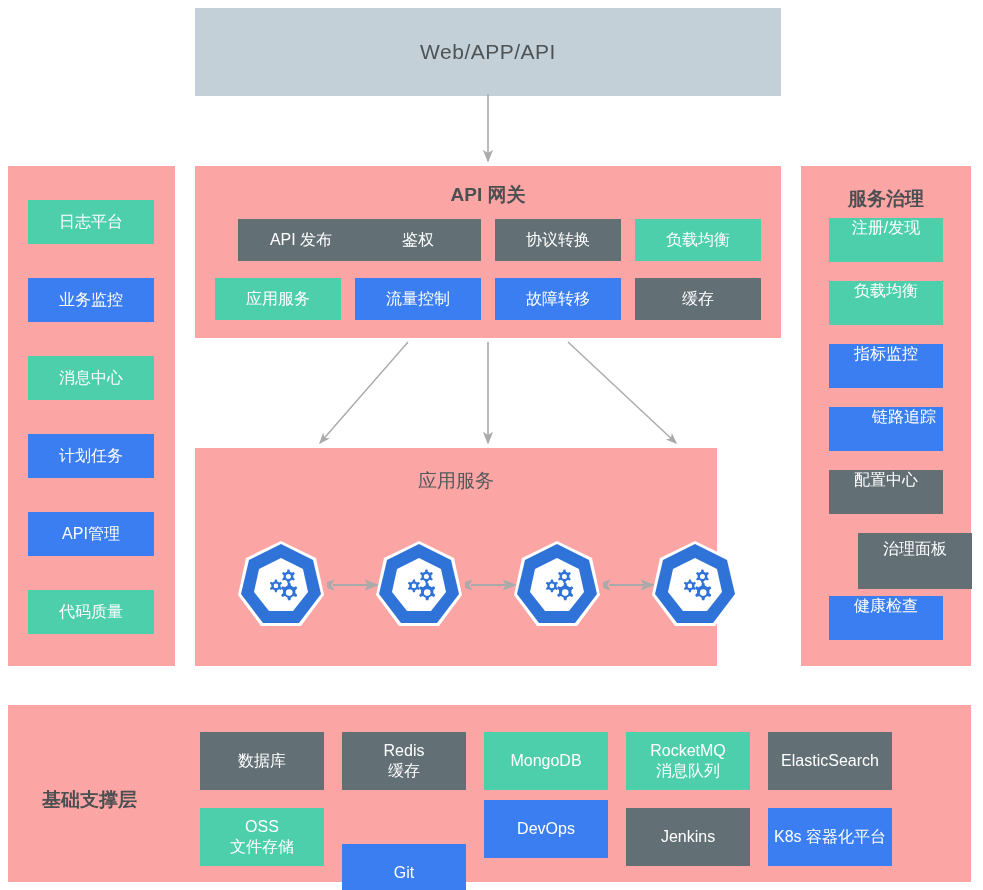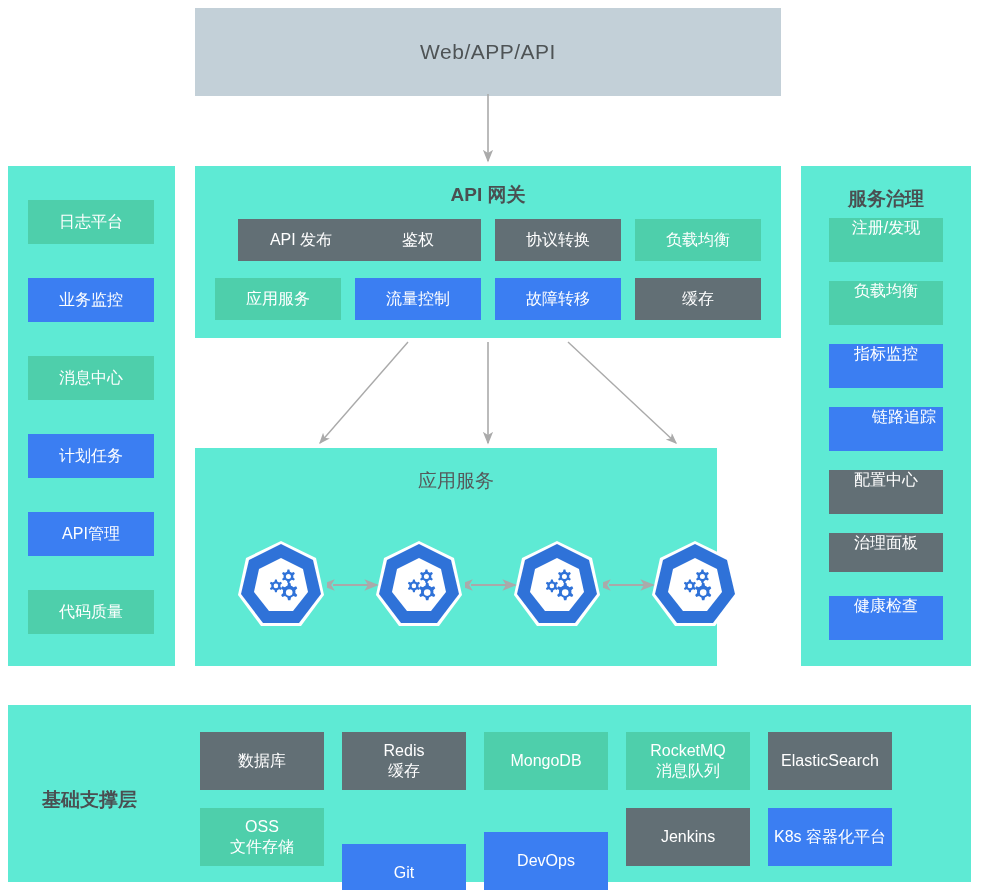--- a/index.html
+++ b/index.html
@@ -33,21 +33,21 @@
   }
   #top-banner .banner-label {
     font-size: 21px;
     color: #4e5355;
     letter-spacing: .5px;
   }
 
   
   .panel {
     position: absolute;
-    background: #5eead4;
+    background: #fca5a5;
   }
   #panel-left   { left: 8px;   top: 166px; width: 167px; height: 500px; }
   #panel-gateway{ left: 195px; top: 166px; width: 586px; height: 172px; }
   #panel-apps   { left: 195px; top: 448px; width: 522px; height: 218px; }
   #panel-right  { left: 801px; top: 166px; width: 170px; height: 500px; }
   #panel-infra  { left: 8px;   top: 705px; width: 963px; height: 177px; }
 
   .panel-title {
     position: absolute;
     width: 100%;
@@ -181,30 +181,30 @@
       <div class="chip green gw-chip" style="left: 635px; top: 219px;"><span>负载均衡</span></div>
       <div class="chip green gw-chip" style="left: 215px; top: 278px;"><span>应用服务</span></div>
       <div class="chip blue gw-chip" style="left: 355px; top: 278px;"><span>流量控制</span></div>
       <div class="chip blue gw-chip" style="left: 495px; top: 278px;"><span>故障转移</span></div>
       <div class="chip gray gw-chip" style="left: 635px; top: 278px;"><span>缓存</span></div>
       <div class="chip green side-chip" style="left: 829px; top: 218px; width: 114px; height: 44px;"><span style="left: 829px; width: 114px; height: 44px;">注册/发现</span></div>
       <div class="chip green side-chip" style="left: 829px; top: 281px; width: 114px; height: 44px;"><span style="left: 829px; width: 114px; height: 44px;">负载均衡</span></div>
       <div class="chip blue side-chip" style="left: 829px; top: 344px; width: 114px; height: 44px;"><span style="left: 829px; width: 114px; height: 44px;">指标监控</span></div>
       <div class="chip blue side-chip" style="left: 829px; top: 407px; width: 114px; height: 44px; padding-left: 36px;"><span style="left: 829px; width: 114px; height: 44px;">链路追踪</span></div>
       <div class="chip gray side-chip" style="left: 829px; top: 470px; width: 114px; height: 44px;"><span style="left: 829px; width: 114px; height: 44px;">配置中心</span></div>
-      <div class="chip gray side-chip" style="left: 829px; top: 533px; width: 114px; height: 39px;"><span style="left: 829px; width: 114px; height: 44px;">治理面板</span></div>
+      <div class="chip gray side-chip" style="left: 858px; top: 533px; width: 114px; height: 56px;"><span style="left: 829px; width: 114px; height: 44px;">治理面板</span></div>
       <div class="chip blue side-chip" style="left: 829px; top: 596px; width: 114px; height: 44px;"><span style="left: 829px; width: 114px; height: 44px;">健康检查</span></div>
       <div class="chip gray infra-chip" style="left: 200px; top: 732px;"><span>数据库</span></div>
       <div class="chip gray infra-chip" style="left: 342px; top: 732px;"><span>Redis</span><span>缓存</span></div>
       <div class="chip green infra-chip" style="left: 484px; top: 732px;"><span>MongoDB</span></div>
       <div class="chip green infra-chip" style="left: 626px; top: 732px;"><span>RocketMQ</span><span>消息队列</span></div>
       <div class="chip gray infra-chip" style="left: 768px; top: 732px;"><span>ElasticSearch</span></div>
       <div class="chip green infra-chip" style="left: 200px; top: 808px;"><span>OSS</span><span>文件存储</span></div>
       <div class="chip blue infra-chip" style="left: 342px; top: 844px;"><span>Git</span></div>
-      <div class="chip blue infra-chip" style="left: 484px; top: 832px;"><span>DevOps</span></div>
+      <div class="chip blue infra-chip" style="left: 484px; top: 800px;"><span>DevOps</span></div>
       <div class="chip gray infra-chip" style="left: 626px; top: 808px;"><span>Jenkins</span></div>
       <div class="chip blue infra-chip" style="left: 768px; top: 808px;"><span>K8s 容器化平台</span></div>
       <div class="service-node" style="left: 237px;">
 <svg viewBox="0 0 88 92" width="88" height="92">
   <polygon points="44,3 79,20 87,57 64,88 24,88 1,57 9,20" fill="#ffffff"></polygon>
   <polygon points="44,6 76,22 84,56 62,85 26,85 4,56 12,22" fill="#2f72d8"></polygon>
   <polygon points="44,20 66,31 71,54 56,73 32,73 17,54 22,31" fill="#ffffff"></polygon>
   <g fill="#2f72d8">
     <path d="M50.5,31.5 l1.9,0 0.5,2.2 a6,6 0 0 1 1.9,1.1 l2.1,-0.8 0.95,1.65 -1.6,1.55 a6,6 0 0 1 0,2.2 l1.6,1.55 -0.95,1.65 -2.1,-0.8 a6,6 0 0 1 -1.9,1.1 l-0.5,2.2 -1.9,0 -0.5,-2.2 a6,6 0 0 1 -1.9,-1.1 l-2.1,0.8 -0.95,-1.65 1.6,-1.55 a6,6 0 0 1 0,-2.2 l-1.6,-1.55 0.95,-1.65 2.1,0.8 a6,6 0 0 1 1.9,-1.1 z"></path>
     <circle cx="51.4" cy="38.4" r="2.5" fill="#ffffff"></circle>

